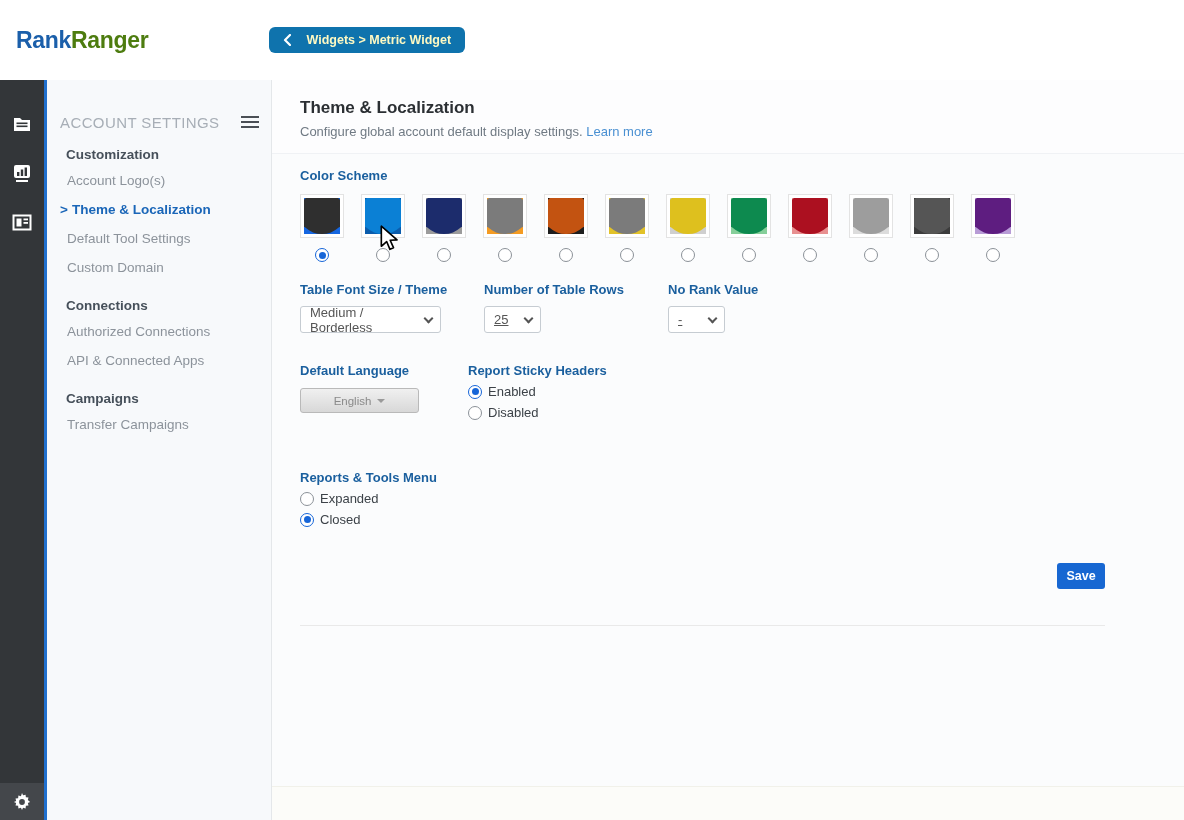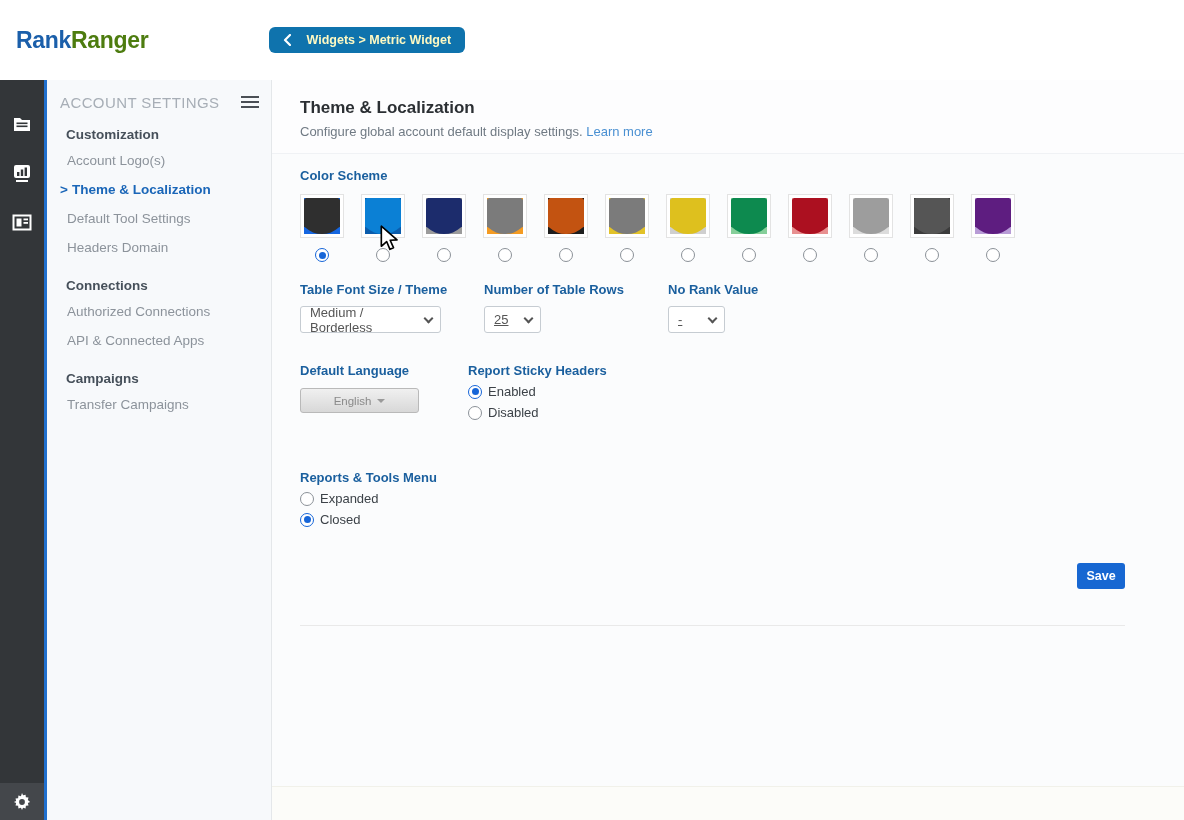--- a/index.html
+++ b/index.html
@@ -21,37 +21,37 @@
 
   .iconbar { width:44px; background:#333639; display:flex; flex-direction:column; align-items:center;
              padding-top:34px; position:relative; }
   .icon-item { height:20px; margin-bottom:29px; cursor:pointer; display:flex; align-items:center; justify-content:center; }
   .icon-bottom { position:absolute; bottom:0; left:0; width:44px; height:37px; background:#44474b;
                  display:flex; align-items:center; justify-content:center; cursor:pointer; }
   .accent-line { width:3px; background:#2070cf; }
 
   
   .settings-nav { width:225px; background:#f7f9fb; border-right:1px solid #e4e7ea; padding:13px 12px 0 13px; }
-  .nav-head { display:flex; align-items:center; justify-content:space-between; }
+  .nav-head { display:flex; align-items:center; justify-content:space-between;margin-top:20px; }
   .nav-title { color:#a7aeb6; font-size:15px; letter-spacing:0.4px; }
   .hamburger { width:18px; cursor:pointer; }
   .hamburger span { display:block; height:2px; background:#4a4f55; margin:3px 0; }
   .nav-section { margin-top:16px; }
   .nav-heading { color:#46505a; font-size:13.5px; font-weight:bold; padding-left:6px; margin-bottom:4px; }
   .nav-item { color:#8c939b; font-size:13.5px; padding:7px 0 7px 7px; cursor:pointer; }
   .nav-item.active { color:#1a66b8; font-weight:bold; padding-left:0; }
   .nav-item.active .chev { margin-right:4px; font-weight:bold; }
 
   
   .main { flex:1; background:#fbfcfd; position:relative; }
   .title-block { padding:18px 79px 14px 28px; background:#fdfdfe; border-bottom:1px solid #f0f2f5; }
   .page-title { font-size:17px; font-weight:bold; color:#2b2f33; }
   .page-sub { margin-top:6px; font-size:13px; color:#707a84; }
   .learn-more { color:#4a90d2; text-decoration:none; cursor:pointer; }
-  .content-inner { padding:14px 59px 0 28px; }
+  .content-inner { padding:14px 79px 0 28px; }
 
   .field-label { color:#1a5f9e; font-size:13px; font-weight:bold; }
 
   
   .swatch-row { display:flex; gap:17px; margin-top:11px; }
   .swatch-cell { display:flex; flex-direction:column; align-items:center; width:44px; cursor:pointer; }
   .swatch { width:44px; height:44px; background:#fff; border:1px solid #e3e3e3; padding:3px; }
   .swatch-bg { position:relative; width:100%; height:100%; overflow:hidden; }
   .swatch-main { position:absolute; left:-14%; top:-18%; width:128%; height:118%; border-radius:50%; }
   .swatch-cell .radio { margin-top:10px; }
@@ -159,21 +159,21 @@
             <span></span>
             <span></span>
           </div>
       </div>
 
       <div class="nav-section">
         <div class="nav-heading">Customization</div>
         <div class="nav-item">Account Logo(s)</div>
         <div class="nav-item active"><span class="chev">&gt;</span><span>Theme &amp; Localization</span></div>
         <div class="nav-item">Default Tool Settings</div>
-        <div class="nav-item">Headers Domain</div>
+        <div class="nav-item">Custom Domain</div>
       </div>
 
       <div class="nav-section">
         <div class="nav-heading">Connections</div>
         <div class="nav-item">Authorized Connections</div>
         <div class="nav-item">API &amp; Connected Apps</div>
       </div>
 
       <div class="nav-section">
         <div class="nav-heading">Campaigns</div>

